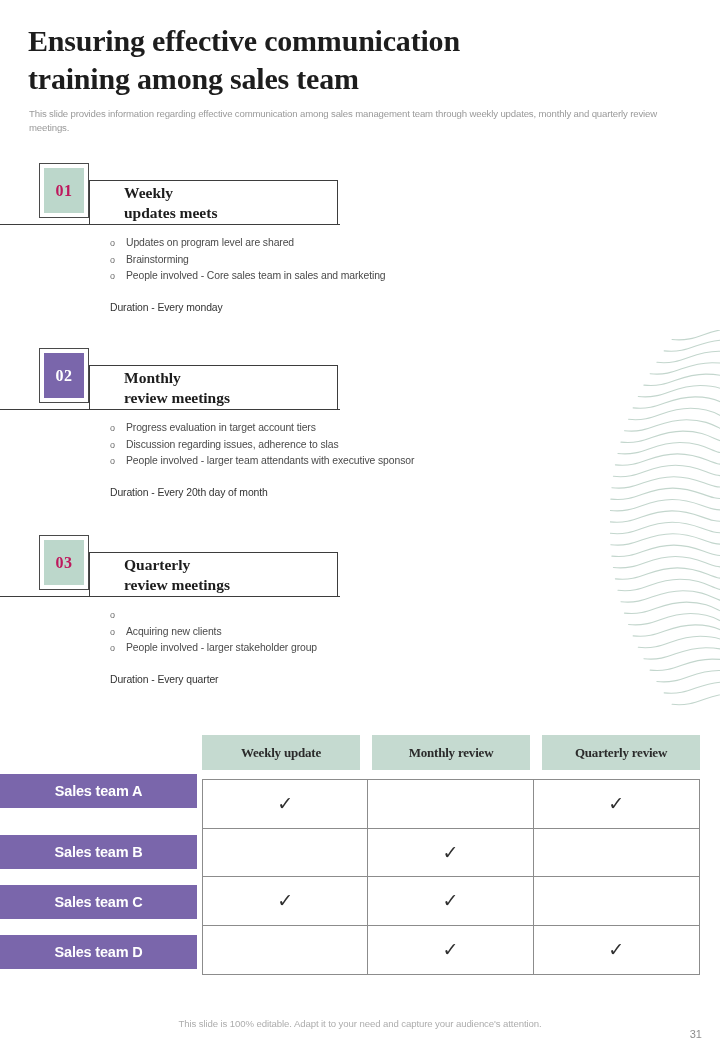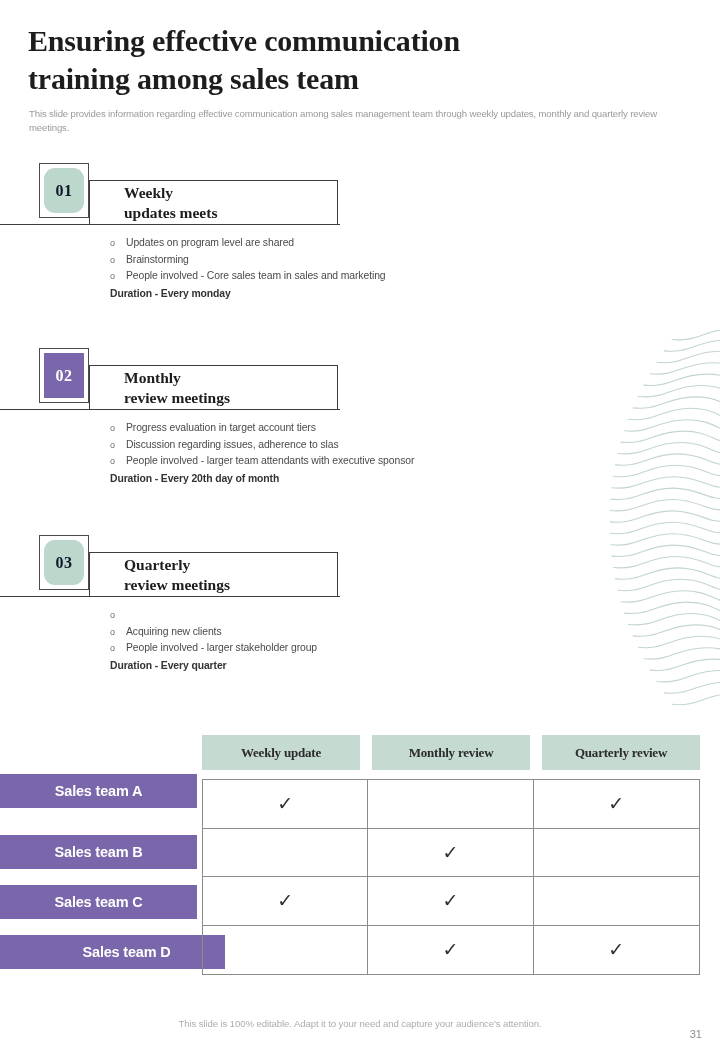--- a/index.html
+++ b/index.html
@@ -87,21 +87,21 @@
     width: 40px;
     height: 45px;
     display: flex;
     align-items: center;
     justify-content: center;
     font-family: "Liberation Serif", serif;
     font-weight: bold;
     font-size: 16px;
     letter-spacing: 0.5px;
   }
-  .badge.green .badge-inner { background: #bcd7cb; color: #0f172a; border-radius: 11px; }
+  .badge.green .badge-inner { background: #bcd7cb; color: #be185d; }
   .badge.purple .badge-inner { background: #7a66ab; color: #ffffff; }
 
   .sec-titlebox {
     position: absolute;
     left: 89px;
     top: 17px;
     width: 249px;
     height: 44px;
     border: 1px solid #3d3d3d;
     border-bottom: none;
@@ -134,25 +134,25 @@
     letter-spacing: -0.1px;
   }
   .bullet-mark {
     width: 16px;
     flex: 0 0 16px;
     font-size: 9px;
     color: #6b6b6b;
   }
   .duration {
     font-size: 10.4px;
-    font-weight: bold;
+    font-weight: normal;
     color: #333333;
     line-height: 16.5px;
     letter-spacing: -0.1px;
-    margin-top: 1px;
+    margin-top: 15px;
   }
 
   
   #matrix {
     position: absolute;
     left: 0;
     top: 735px;
     width: 720px;
     height: 240px;
   }
@@ -373,21 +373,21 @@
   <div id="team-bars">
       <div class="team-bar" style="top: 39px;">
         <span>Sales team A</span>
       </div>
       <div class="team-bar" style="top: 100px;">
         <span>Sales team B</span>
       </div>
       <div class="team-bar" style="top: 150px;">
         <span>Sales team C</span>
       </div>
-      <div class="team-bar" style="top: 200px; padding-left: 28px;">
+      <div class="team-bar" style="top: 200px;">
         <span>Sales team D</span>
       </div>
     </div>
   <div class="mx-grid">
       <div class="mx-cell c1 r1">
         <span>✓</span>
       </div>
       <div class="mx-cell c2 r1"></div>
       <div class="mx-cell c3 r1">
         <span>✓</span>

